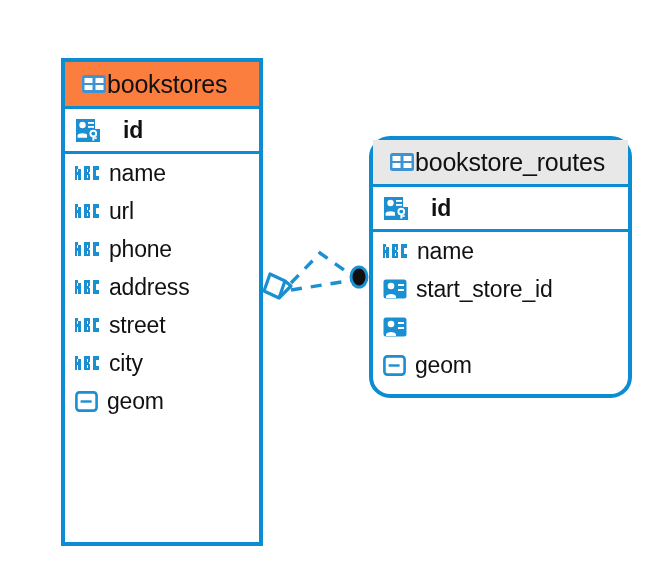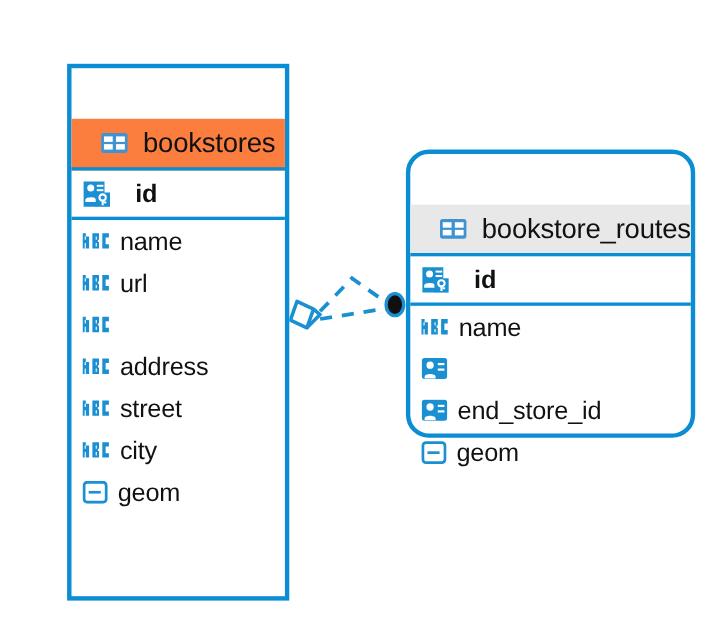--- a/index.html
+++ b/index.html
@@ -14,26 +14,25 @@
 
   
   .entity{
     position:absolute;
     background:#ffffff;
     border:4px solid var(--edge,#0b8dd4);
     box-sizing:border-box;
   }
   .entity-header{
     display:flex;align-items:center;
-    gap:13px;
-    padding:0 26px;
+    gap:0;
+    padding:0 16px;
     height:47px;
     box-sizing:border-box;
     border-bottom:3px solid var(--edge,#0b8dd4);
-    margin-top:46px;
   }
   .entity-header.selected{background:#fc7e3f;}
   .entity-header.normal{background:#e8e8e8;}
   .entity-title{
     font-size:25px;color:#111;
     white-space:nowrap;letter-spacing:-.2px;
   }
 
   .field{
     display:flex;align-items:center;
@@ -124,20 +123,21 @@
       </svg>
       <span class="field-name">url</span>
     </div>
 
     <div class="field">
       <svg class="ico ico-abc" viewBox="0 0 25 16">
         <path d="M0 15V1h3v3H2v3h1V4h3v11H3v-5H2v5Z" fill="#1a8fd1"></path>
         <path d="M9 15V1h6v6h-1v2h1v6Zm3-11v3h1V4Zm0 6v3h1v-3Z" fill="#1a8fd1"></path>
         <path d="M18 15V1h6v4h-3v6h3v4Z" fill="#1a8fd1"></path>
       </svg>
+      <span class="field-name">phone</span>
     </div>
 
     <div class="field">
       <svg class="ico ico-abc" viewBox="0 0 25 16">
         <path d="M0 15V1h3v3H2v3h1V4h3v11H3v-5H2v5Z" fill="#1a8fd1"></path>
         <path d="M9 15V1h6v6h-1v2h1v6Zm3-11v3h1V4Zm0 6v3h1v-3Z" fill="#1a8fd1"></path>
         <path d="M18 15V1h6v4h-3v6h3v4Z" fill="#1a8fd1"></path>
       </svg>
       <span class="field-name">address</span>
     </div>
@@ -210,31 +210,31 @@
     </div>
 
     <div class="field">
       <svg class="ico ico-fk" viewBox="0 0 24 20">
         <rect x="0.5" y="0.5" width="23" height="19" rx="2.5" fill="#1a8fd1"></rect>
         <circle cx="8" cy="7" r="3.3" fill="#ffffff"></circle>
         <path d="M3 17.5c0-3.4 10-3.4 10 0V19H3Z" fill="#ffffff"></path>
         <rect x="15" y="5" width="6" height="2" fill="#ffffff"></rect>
         <rect x="15" y="10" width="6" height="2" fill="#ffffff"></rect>
       </svg>
+      <span class="field-name">start_store_id</span>
     </div>
 
     <div class="field">
       <svg class="ico ico-fk" viewBox="0 0 24 20">
         <rect x="0.5" y="0.5" width="23" height="19" rx="2.5" fill="#1a8fd1"></rect>
         <circle cx="8" cy="7" r="3.3" fill="#ffffff"></circle>
         <path d="M3 17.5c0-3.4 10-3.4 10 0V19H3Z" fill="#ffffff"></path>
         <rect x="15" y="5" width="6" height="2" fill="#ffffff"></rect>
         <rect x="15" y="10" width="6" height="2" fill="#ffffff"></rect>
       </svg>
-      <span class="field-name">end_store_id</span>
     </div>
 
     <div class="field">
       <svg class="ico ico-geom" viewBox="0 0 23 21">
         <rect x="1.4" y="1.4" width="20.2" height="18.2" rx="3" fill="none" stroke="#1a8fd1" stroke-width="2.6"></rect>
         <rect x="5.6" y="9.3" width="11" height="2.4" fill="#1a8fd1"></rect>
       </svg>
       <span class="field-name">geom</span>
     </div>
   </div>

